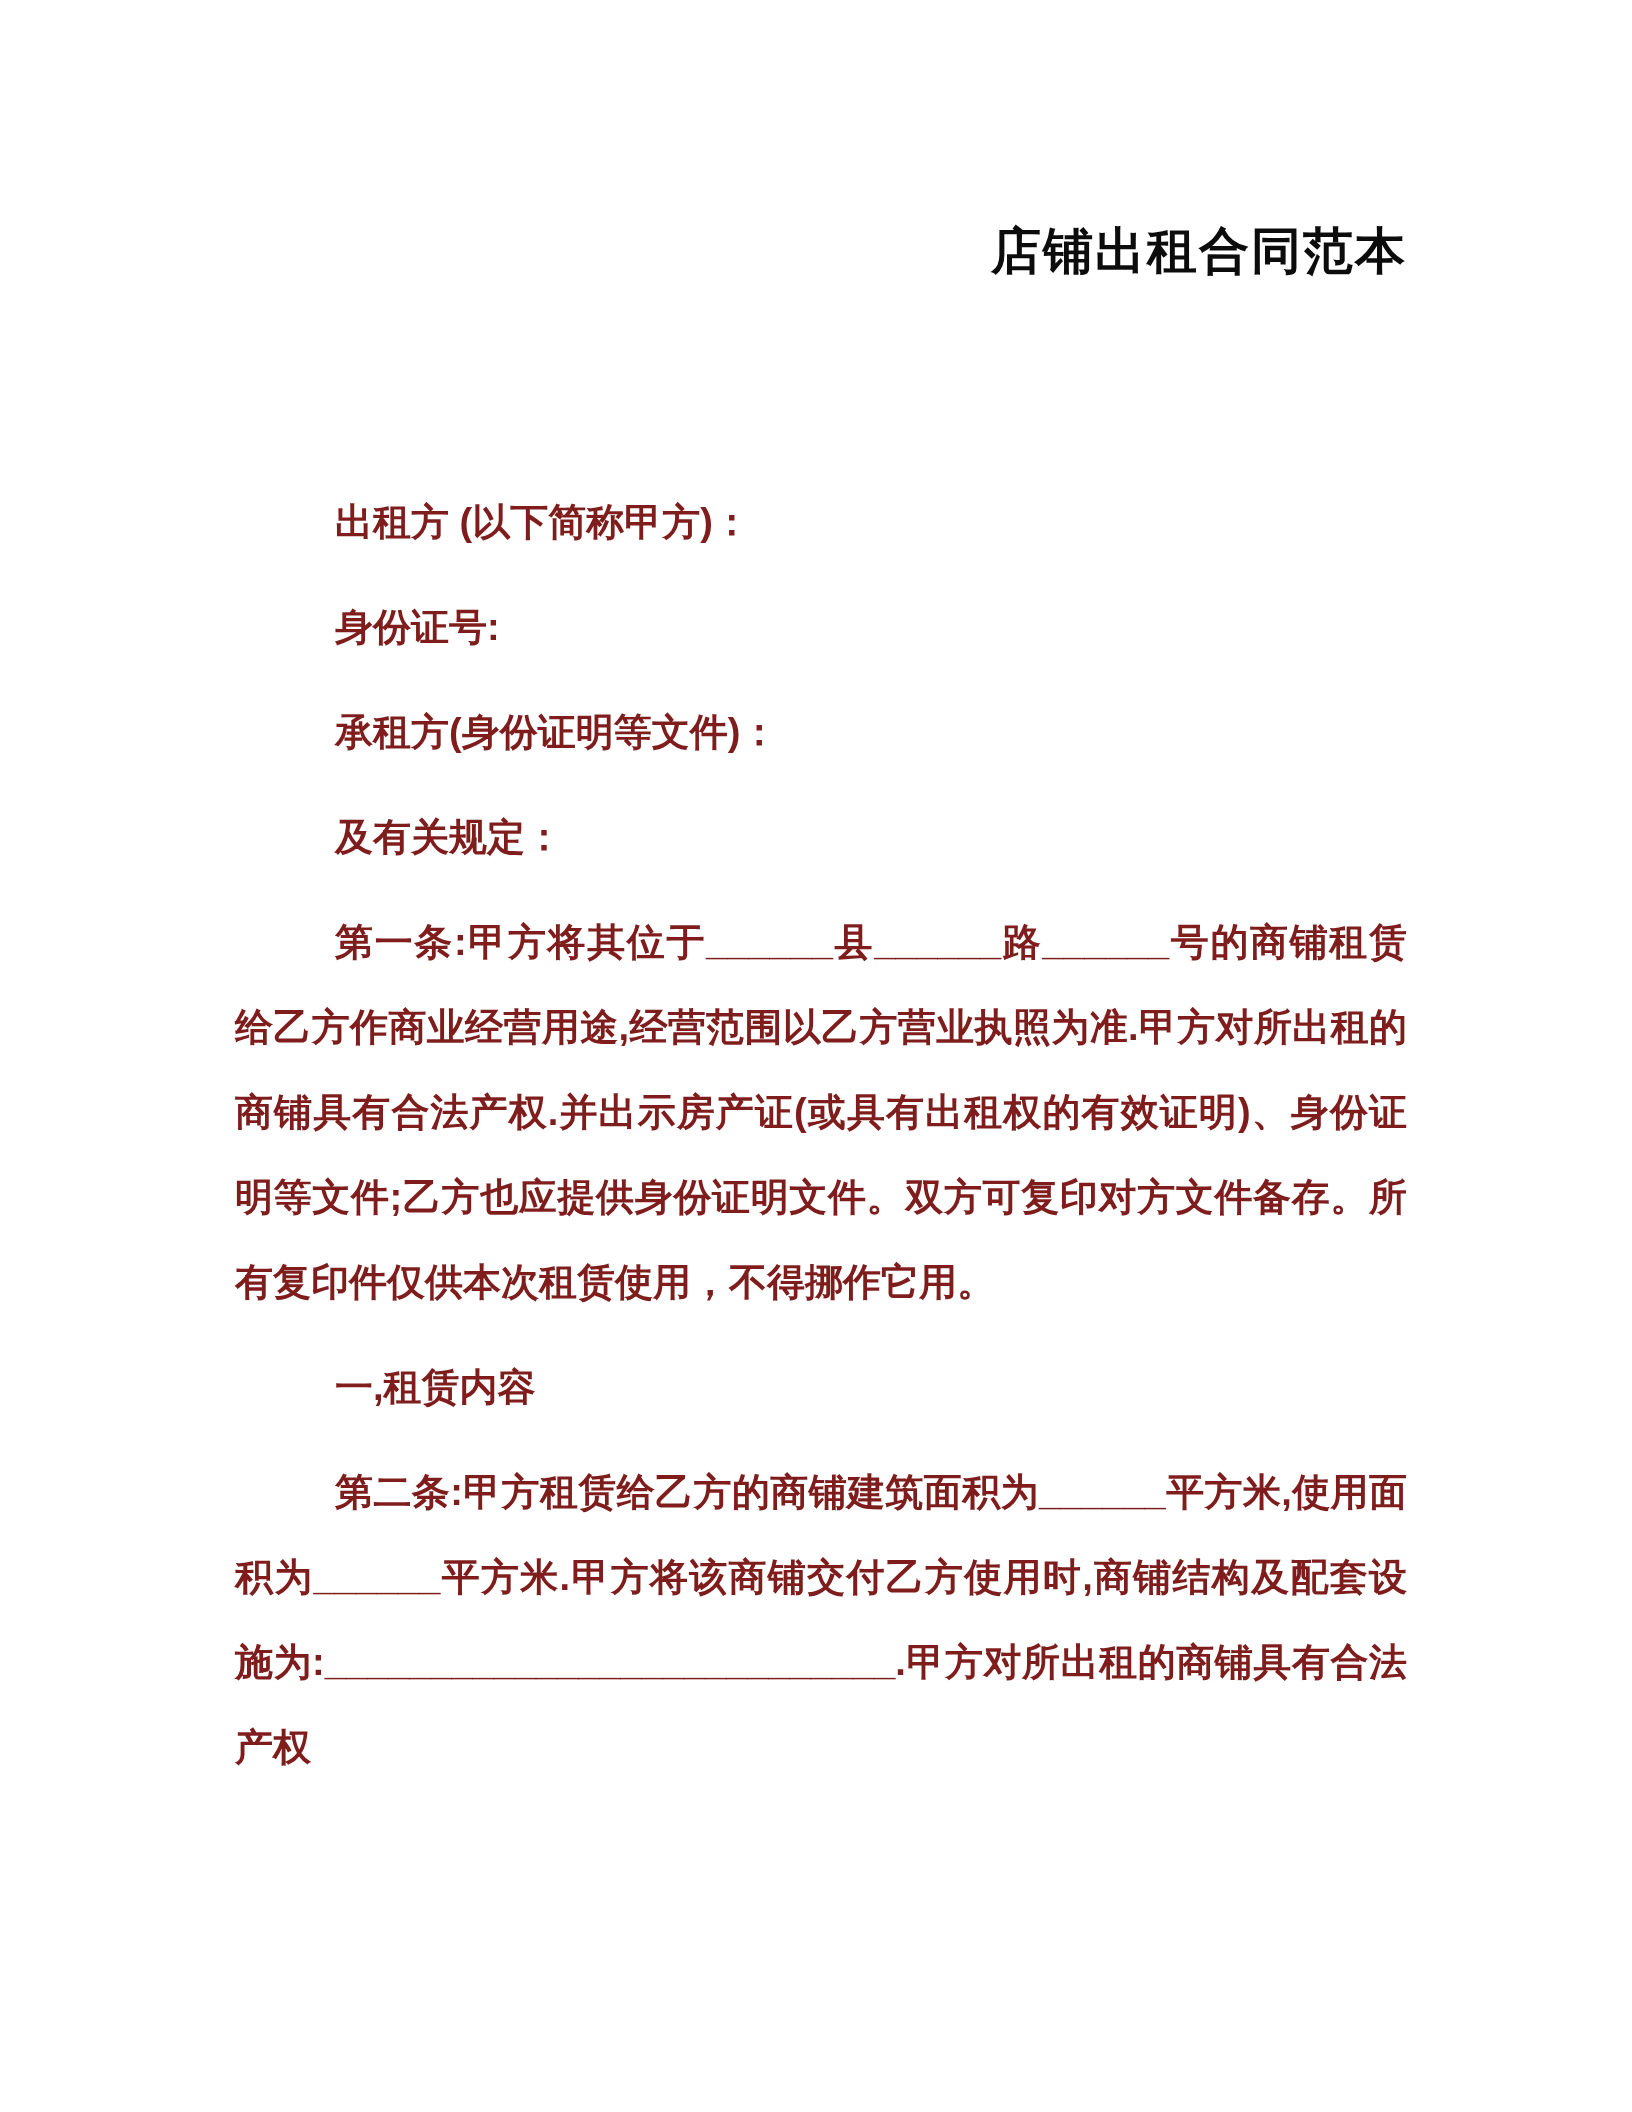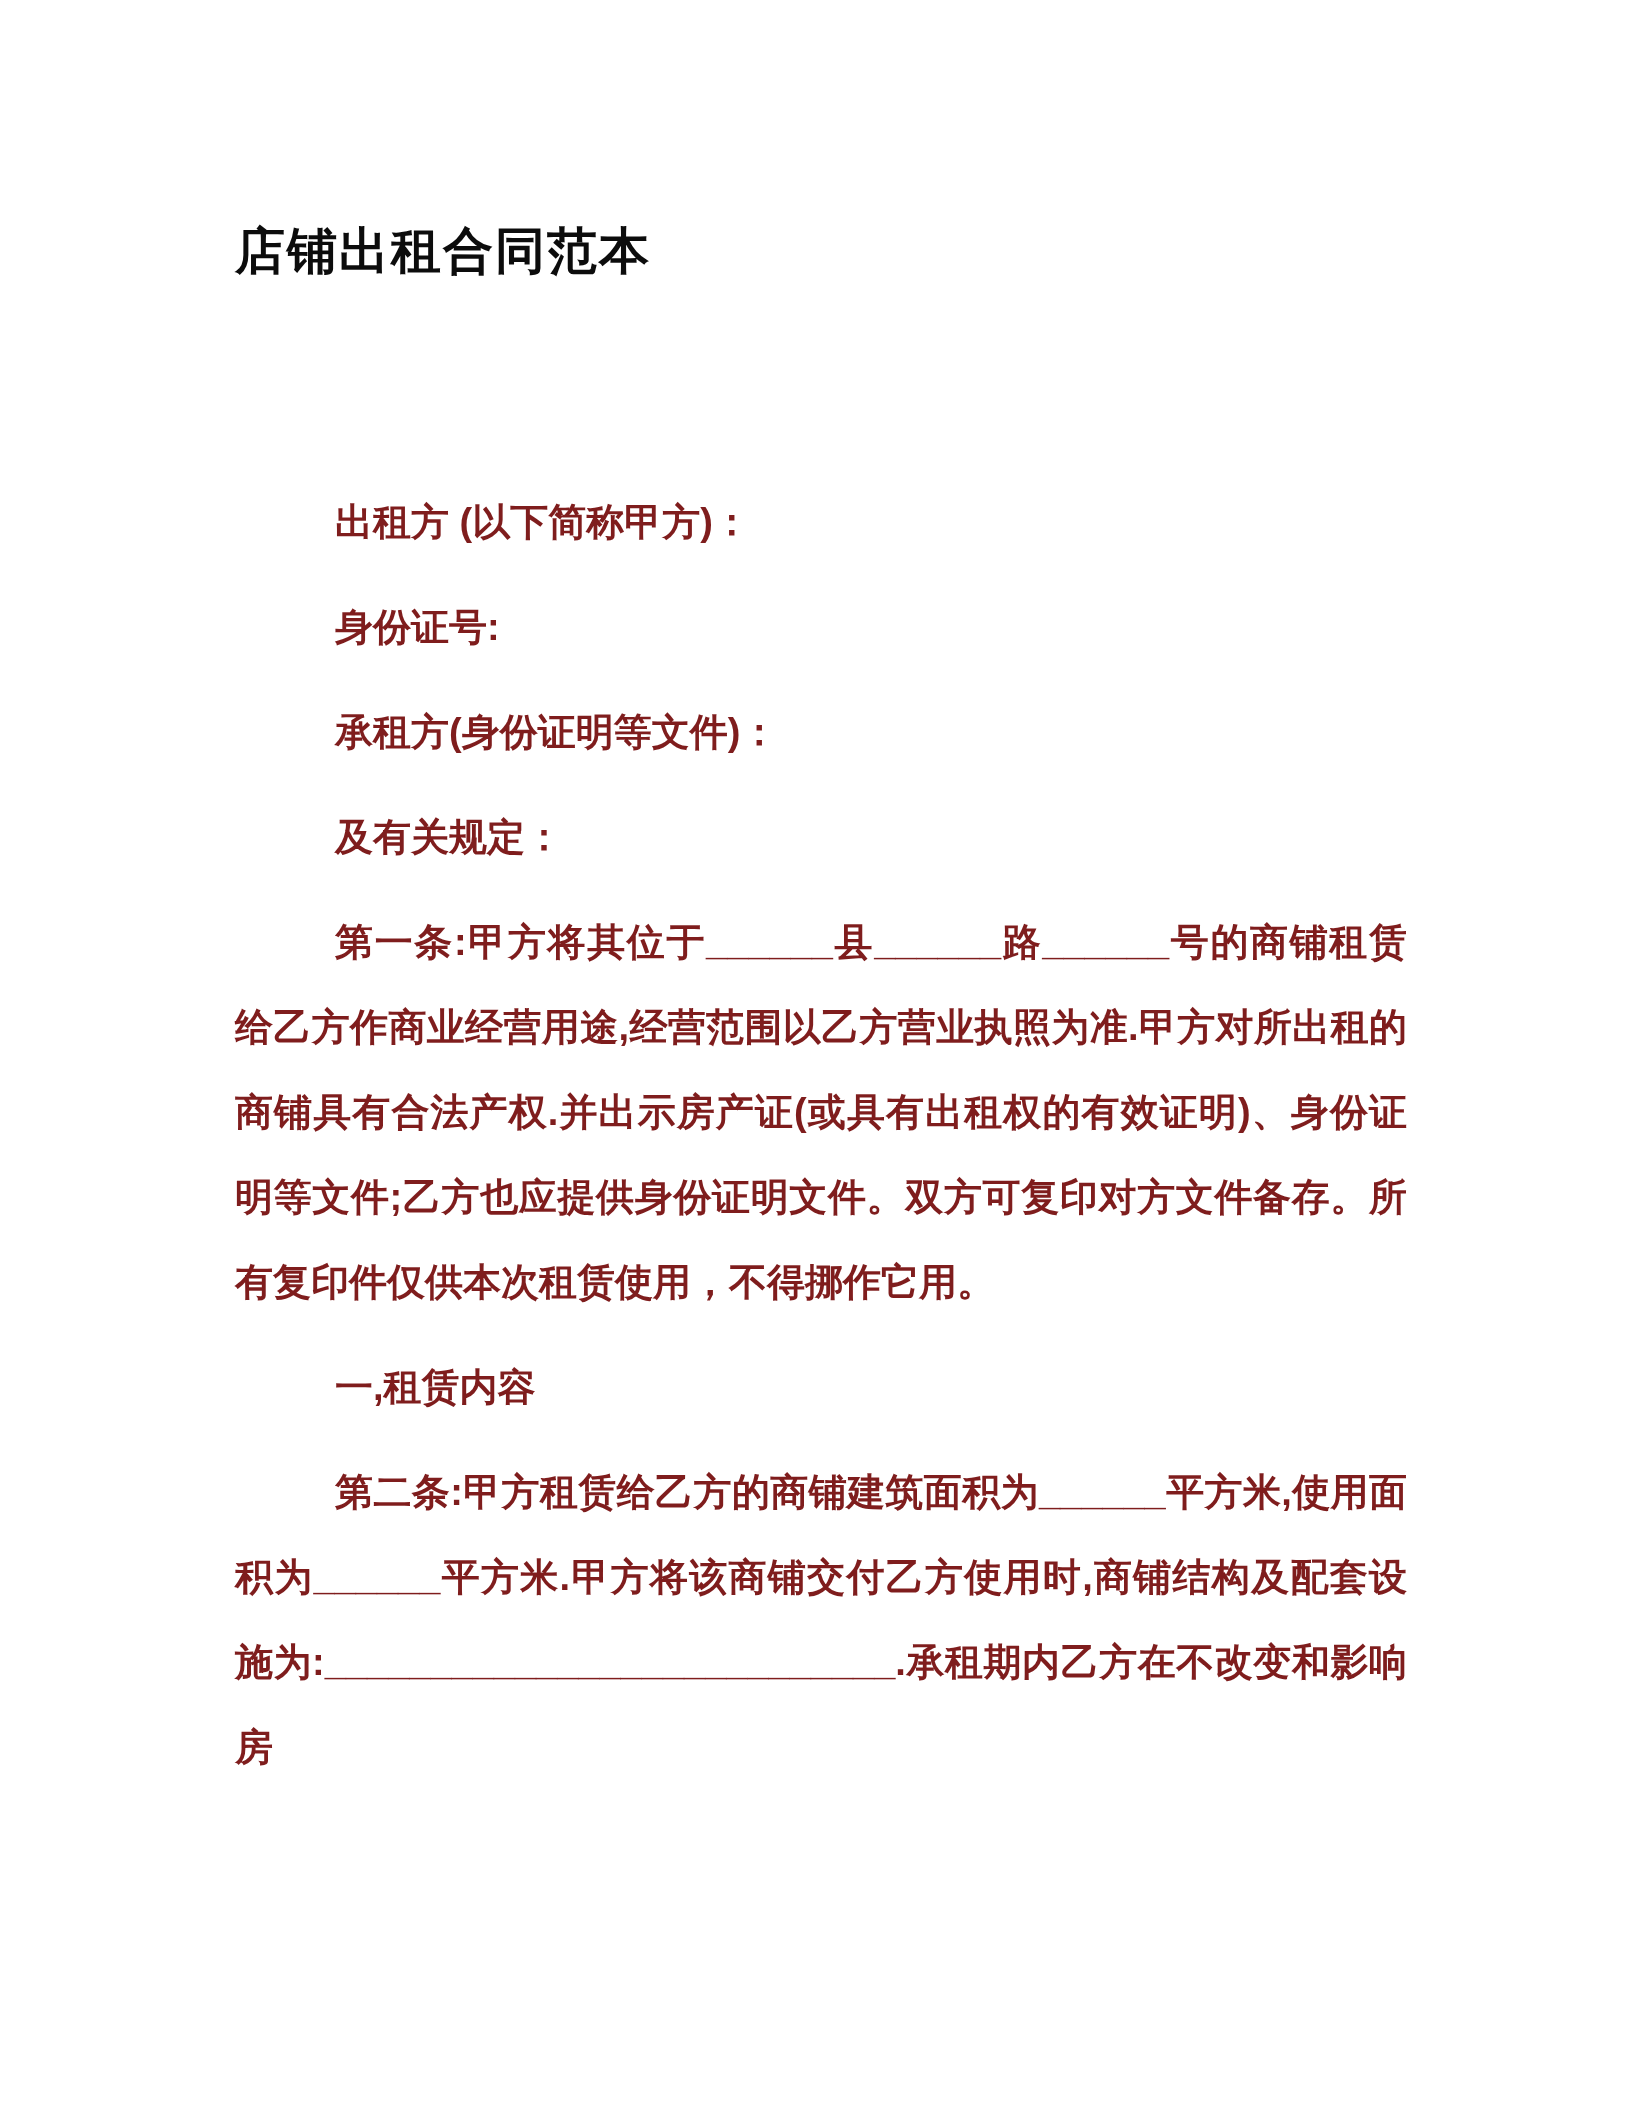--- a/index.html
+++ b/index.html
@@ -16,21 +16,21 @@
     box-sizing: border-box;
     padding: 222px 225px 0 235px;
     font-family: "Liberation Sans", "DejaVu Sans", sans-serif;
     color: #0c0c0c;
     overflow: hidden;
   }
   .doc-title {
     font-size: 50px;
     line-height: 58px;
     font-weight: 700;
-    text-align: left;
+    text-align: right;
     margin: 0 0 200px 0;
     letter-spacing: 2px;
     color: #0c0c0c;
   }
   .para {
     font-size: 38px;
     font-weight: 600;
     line-height: 85px;
     margin: 0 0 20px 0;
     text-indent: 100px;
@@ -55,15 +55,15 @@
 
   <p class="para">承租方(身份证明等文件)：</p>
 
   <p class="para">及有关规定：</p>
 
 
   <p class="para">第一条:甲方将其位于______县______路______号的商铺租赁给乙方作商业经营用途,经营范围以乙方营业执照为准.甲方对所出租的商铺具有合法产权.并出示房产证(或具有出租权的有效证明)、身份证明等文件;乙方也应提供身份证明文件。双方可复印对方文件备存。所有复印件仅供本次租赁使用，不得挪作它用。</p>
 
   <p class="para heading">一,租赁内容</p>
 
-  <p class="para">第二条:甲方租赁给乙方的商铺建筑面积为______平方米,使用面积为______平方米.甲方将该商铺交付乙方使用时,商铺结构及配套设施为:___________________________.承租期内乙方在不改变和影响房</p>
+  <p class="para">第二条:甲方租赁给乙方的商铺建筑面积为______平方米,使用面积为______平方米.甲方将该商铺交付乙方使用时,商铺结构及配套设施为:___________________________.甲方对所出租的商铺具有合法产权</p>
 
 </div>
 
 </body></html>

